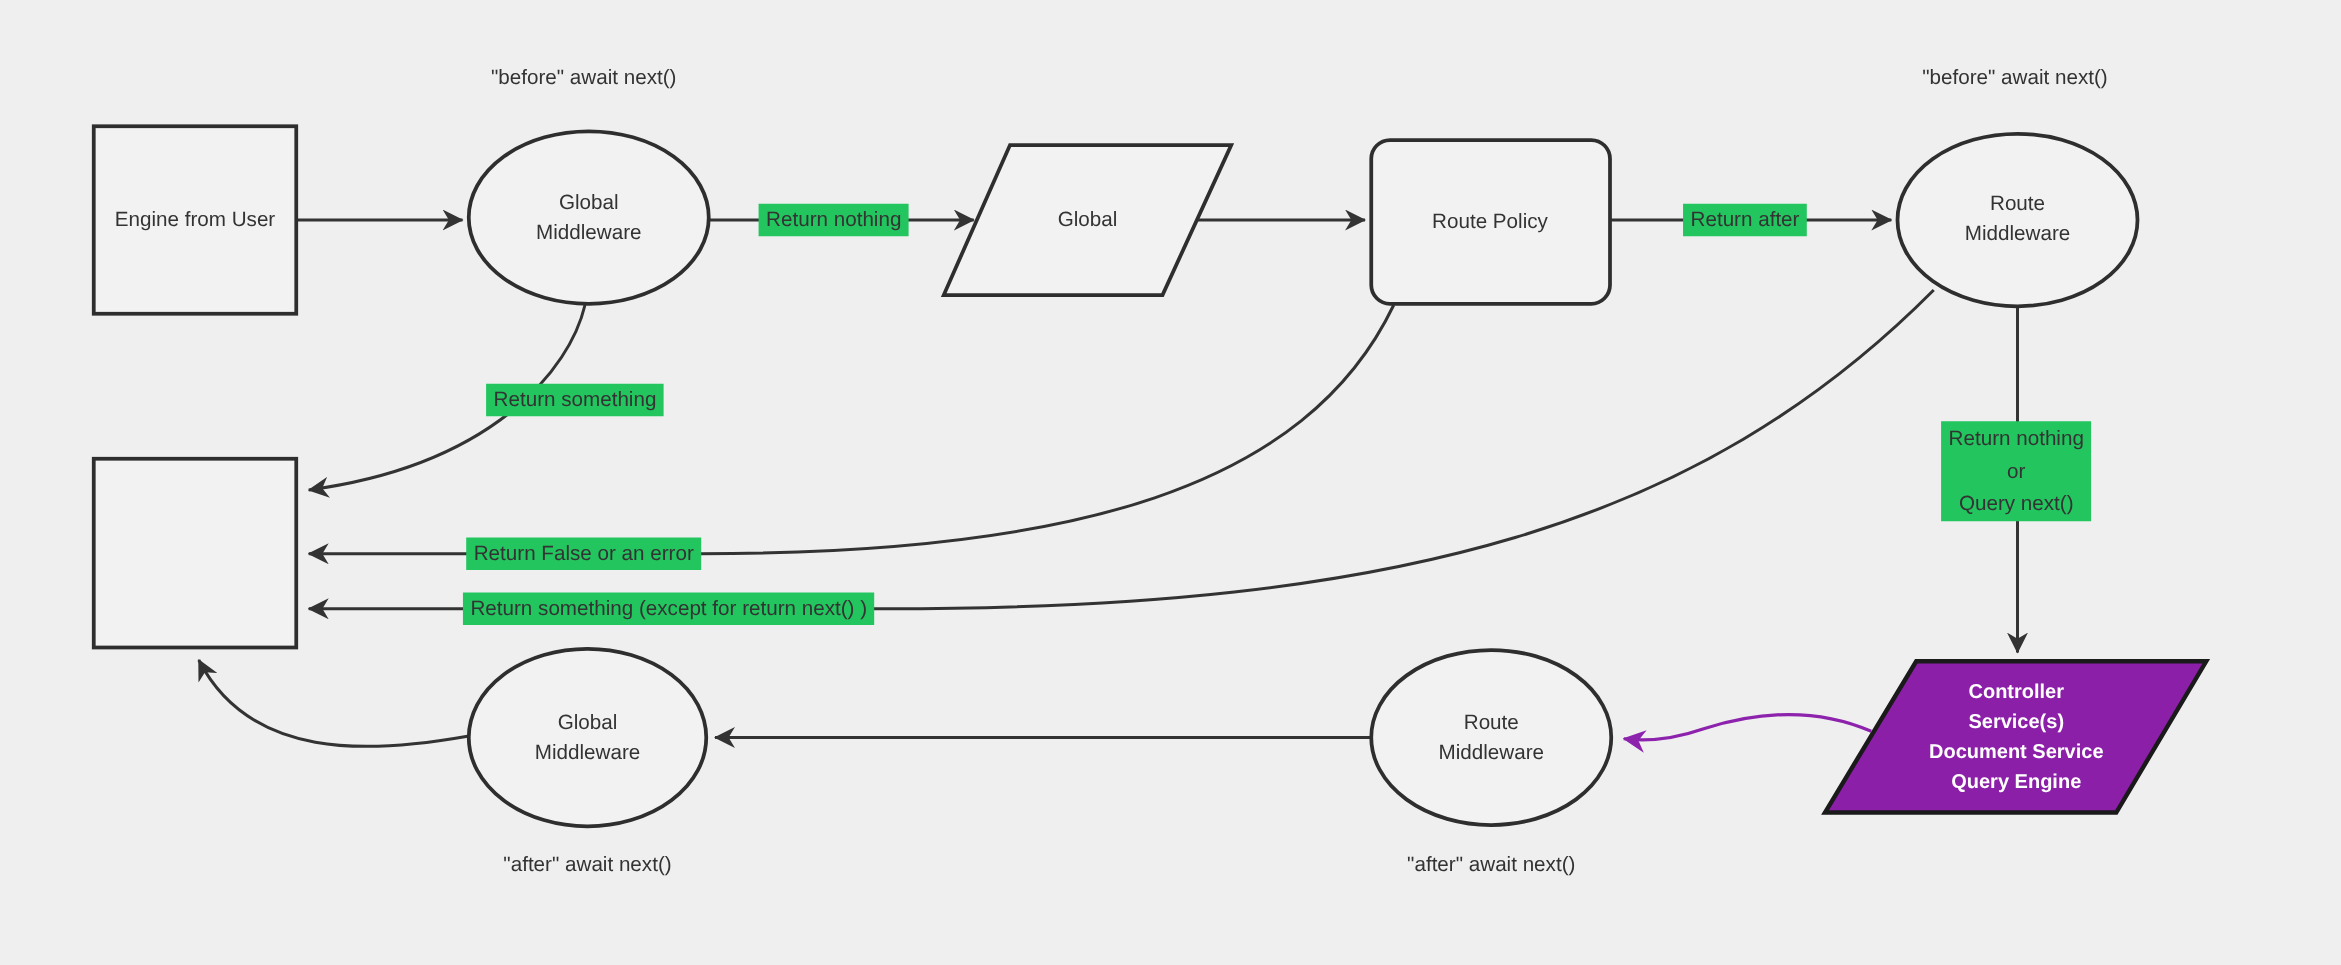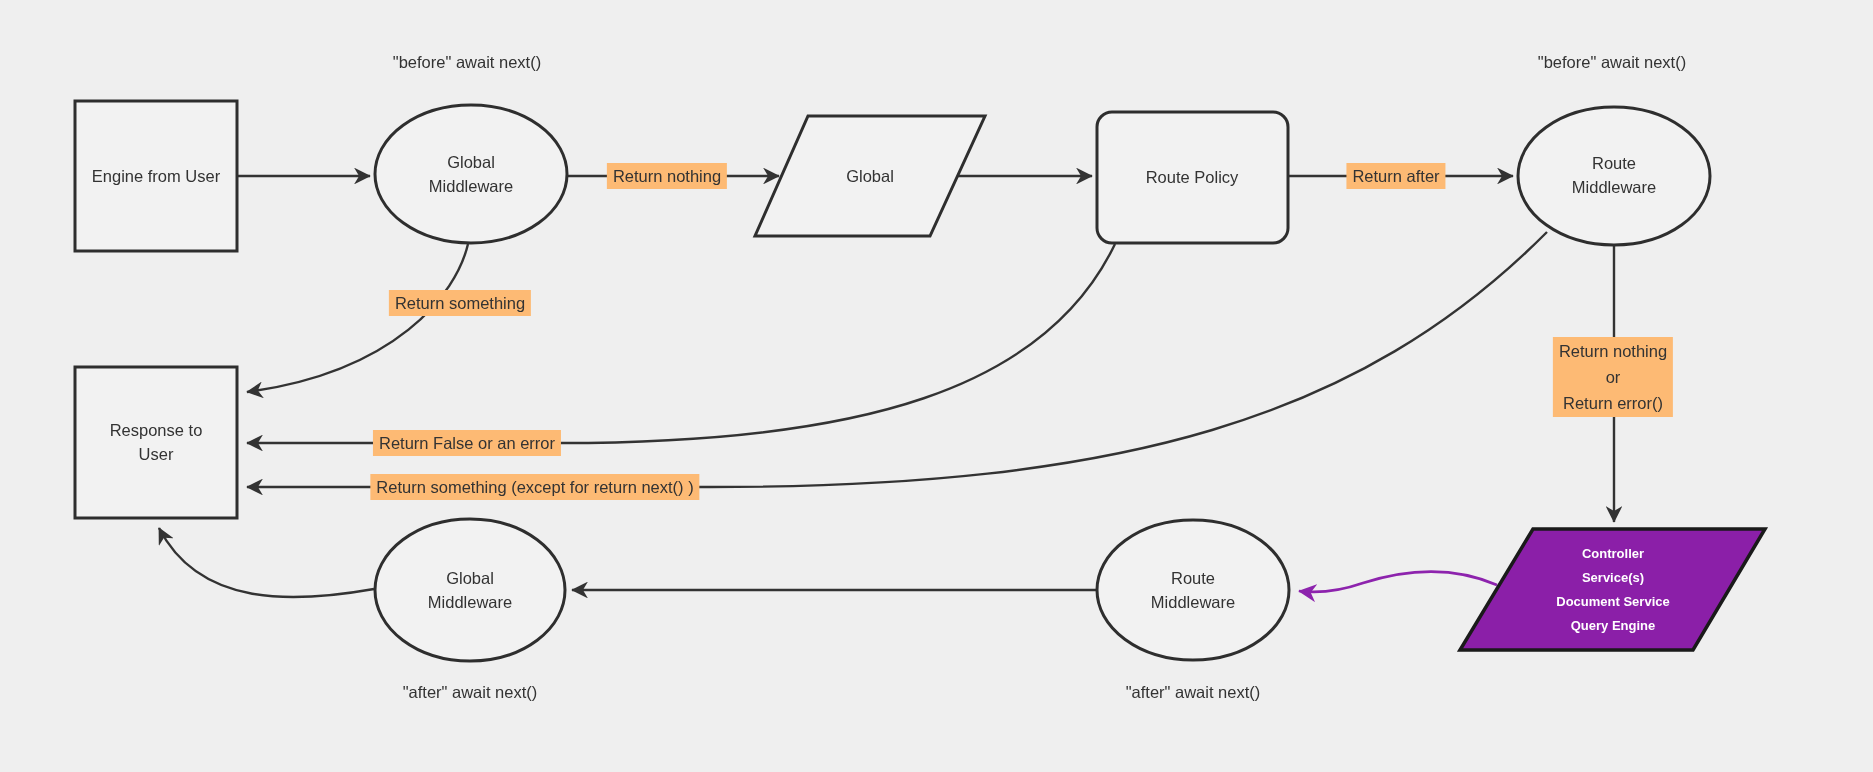--- a/index.html
+++ b/index.html
@@ -16,27 +16,27 @@
     position:absolute;
     transform:translate(-50%,-50%);
     text-align:center;
     font-size:16.5px;
     line-height:24px;
     color:#333333;
     white-space:nowrap;
   }
   .node-label{white-space:normal;}
   .edge-label{
-    background:#fdba74;
+    background:#22c55e;
     padding:1px 6px;
   }
   .controller-label{
     font-weight:700;
     color:#ffffff;
-    font-size:13px;
+    font-size:16px;
     line-height:24px;
     background:transparent;
   }
   .controller-label div{white-space:nowrap;}
 </style>
 </head>
 <body>
 
 <div class="canvas">
 
@@ -75,41 +75,40 @@
       <ellipse cx="1193" cy="590" rx="96" ry="70"></ellipse>
     </g>
     <polygon points="1533,529 1765,529 1693,650 1460,650" fill="#8b1fa8" stroke="#1a1a1a" stroke-width="3.5"></polygon>
   </svg>
 
   <div class="label node-label" style="left:156px;top:176px;width:140px">Engine from User</div>
   <div class="label node-label" style="left:471px;top:174px;width:120px">Global Middleware</div>
   <div class="label node-label" style="left:870px;top:176px;width:120px">Global</div>
   <div class="label node-label" style="left:1192px;top:177px;width:160px">Route Policy</div>
   <div class="label node-label" style="left:1614px;top:175px;width:120px">Route Middleware</div>
-  <div class="label node-label" style="left:156px;top:442px;width:130px">Response to User</div>
   <div class="label node-label" style="left:470px;top:590px;width:120px">Global Middleware</div>
   <div class="label node-label" style="left:1193px;top:590px;width:120px">Route Middleware</div>
 
   <div class="label controller-label" style="left:1613px;top:590px">
     <div>Controller</div>
     <div>Service(s)</div>
     <div>Document Service</div>
     <div>Query Engine</div>
   </div>
 
   <div class="label" style="left:467px;top:62px">"before" await next()</div>
   <div class="label" style="left:1612px;top:62px">"before" await next()</div>
   <div class="label edge-label" style="left:667px;top:176px">Return nothing</div>
   <div class="label edge-label" style="left:1396px;top:176px">Return after</div>
-  <div class="label edge-label" style="left:460px;top:303px">Return something</div>
+  <div class="label edge-label" style="left:460px;top:320px">Return something</div>
   <div class="label edge-label" style="left:467px;top:443px">Return False or an error</div>
   <div class="label edge-label" style="left:535px;top:487px">Return something (except for return next() )</div>
 
   <div class="label edge-label" style="left:1613px;top:377px;line-height:26px">
     <div>Return nothing</div>
     <div>or</div>
-    <div>Return error()</div>
+    <div>Query next()</div>
   </div>
 
   <div class="label" style="left:470px;top:692px">"after" await next()</div>
   <div class="label" style="left:1193px;top:692px">"after" await next()</div>
 
 </div>
 
 </body></html>

